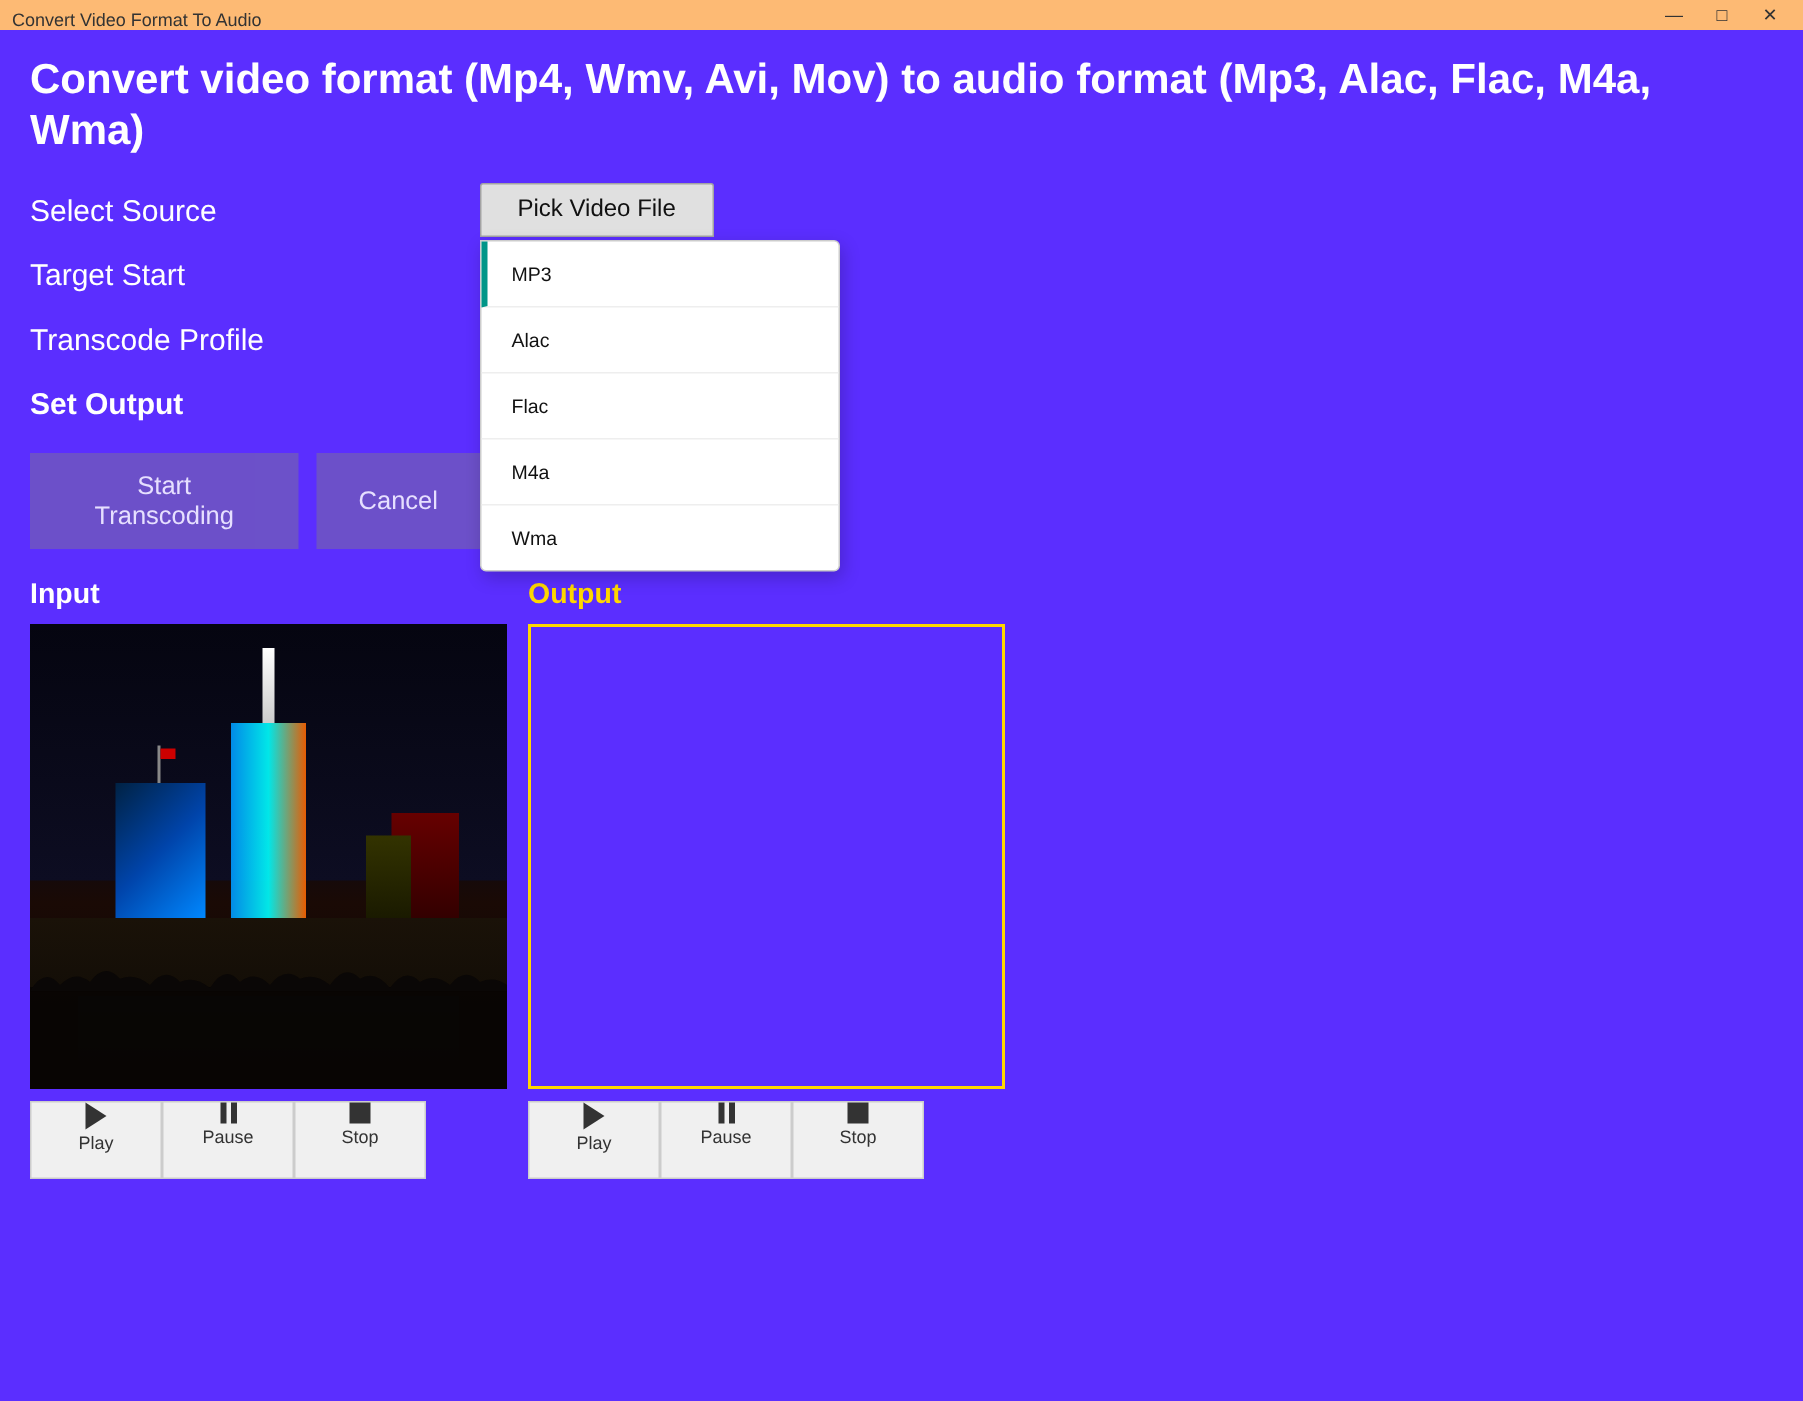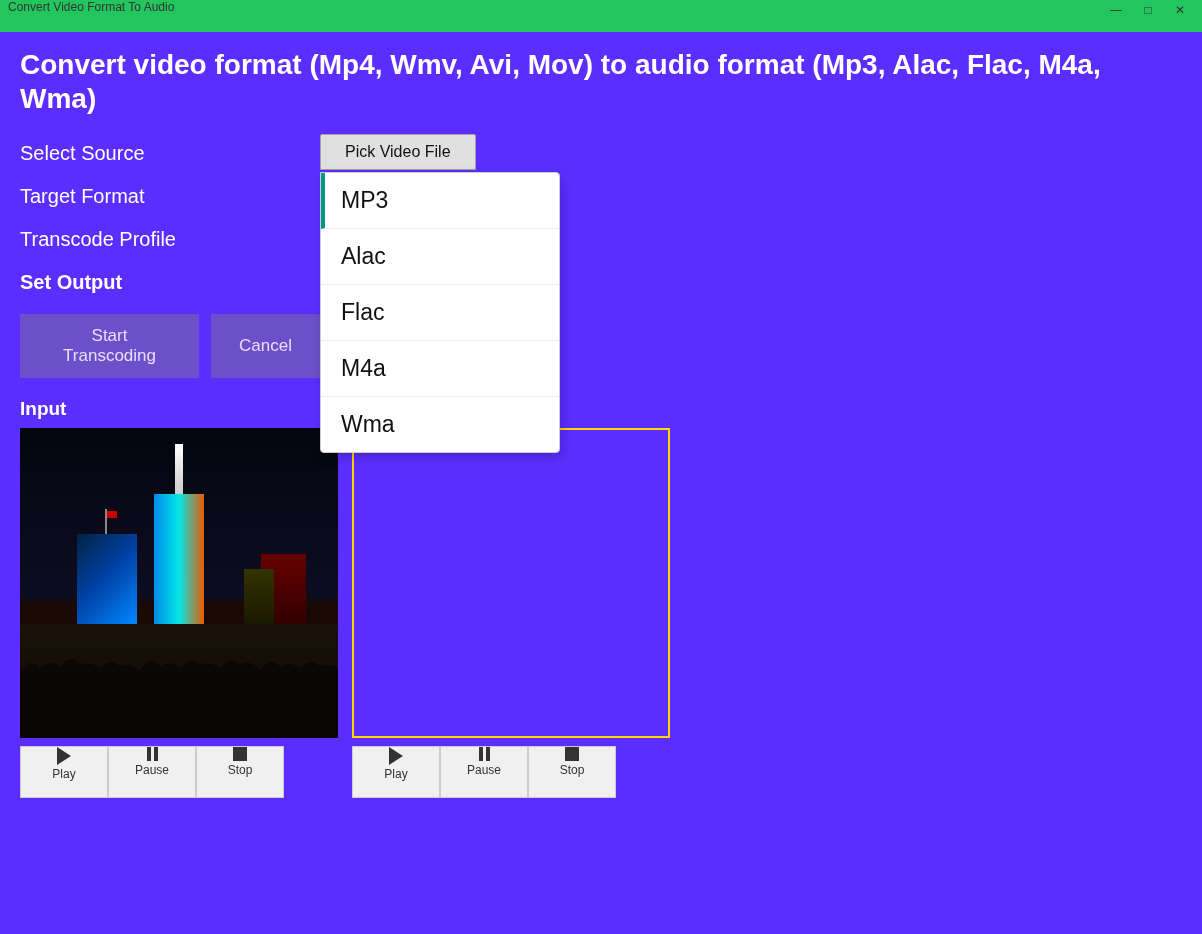--- a/index.html
+++ b/index.html
@@ -8,24 +8,24 @@
       width: 1202px;
       height: 934px;
       background: #5B2EFF;
       font-family: 'Segoe UI', Arial, sans-serif;
       overflow: hidden;
       position: relative;
     }
 
     
     .title-bar {
-      background: #22c55e;
-      height: 32px;
-      display: flex;
-      align-items: flex-start;
+      background: #fdba74;
+      height: 20px;
+      display: flex;
+      align-items: flex-end;
       justify-content: space-between;
       padding: 0 8px;
     }
     .title-bar-title {
       font-size: 12px;
       color: #333;
     }
     .title-bar-controls {
       display: flex;
       gap: 4px;
@@ -104,21 +104,21 @@
       width: 240px;
       box-shadow: 2px 4px 12px rgba(0,0,0,0.2);
       position: absolute;
       top: 38px;
       left: 0;
       z-index: 100;
     }
 
     .dropdown-item {
       padding: 14px 20px;
-      font-size: 23px;
+      font-size: 13px;
       color: #111;
       cursor: pointer;
       border-bottom: 1px solid #eee;
     }
     .dropdown-item:last-child {
       border-bottom: none;
     }
     .dropdown-item.selected {
       border-left: 4px solid #009688;
       padding-left: 16px;
@@ -269,21 +269,21 @@
 </div>
 
 <div class="main">
 
   <div class="page-title">Convert video format (Mp4, Wmv, Avi, Mov) to audio format (Mp3, Alac, Flac, M4a, Wma)</div>
 
   <div class="controls-row">
 
     <div class="sidebar-labels">
       <div class="sidebar-label">Select Source</div>
-      <div class="sidebar-label" style="margin-top:4px;">Target Format</div>
+      <div class="sidebar-label" style="margin-top:4px;">Target Start</div>
       <div class="sidebar-label" style="margin-top:4px;">Transcode Profile</div>
       <div class="sidebar-label" style="margin-top:4px;font-weight:bold;">Set Output</div>
 
       <div class="action-buttons">
         <button class="btn-start">Start Transcoding</button>
         <button class="btn-cancel">Cancel</button>
       </div>
     </div>
 
     <div class="pick-area">

